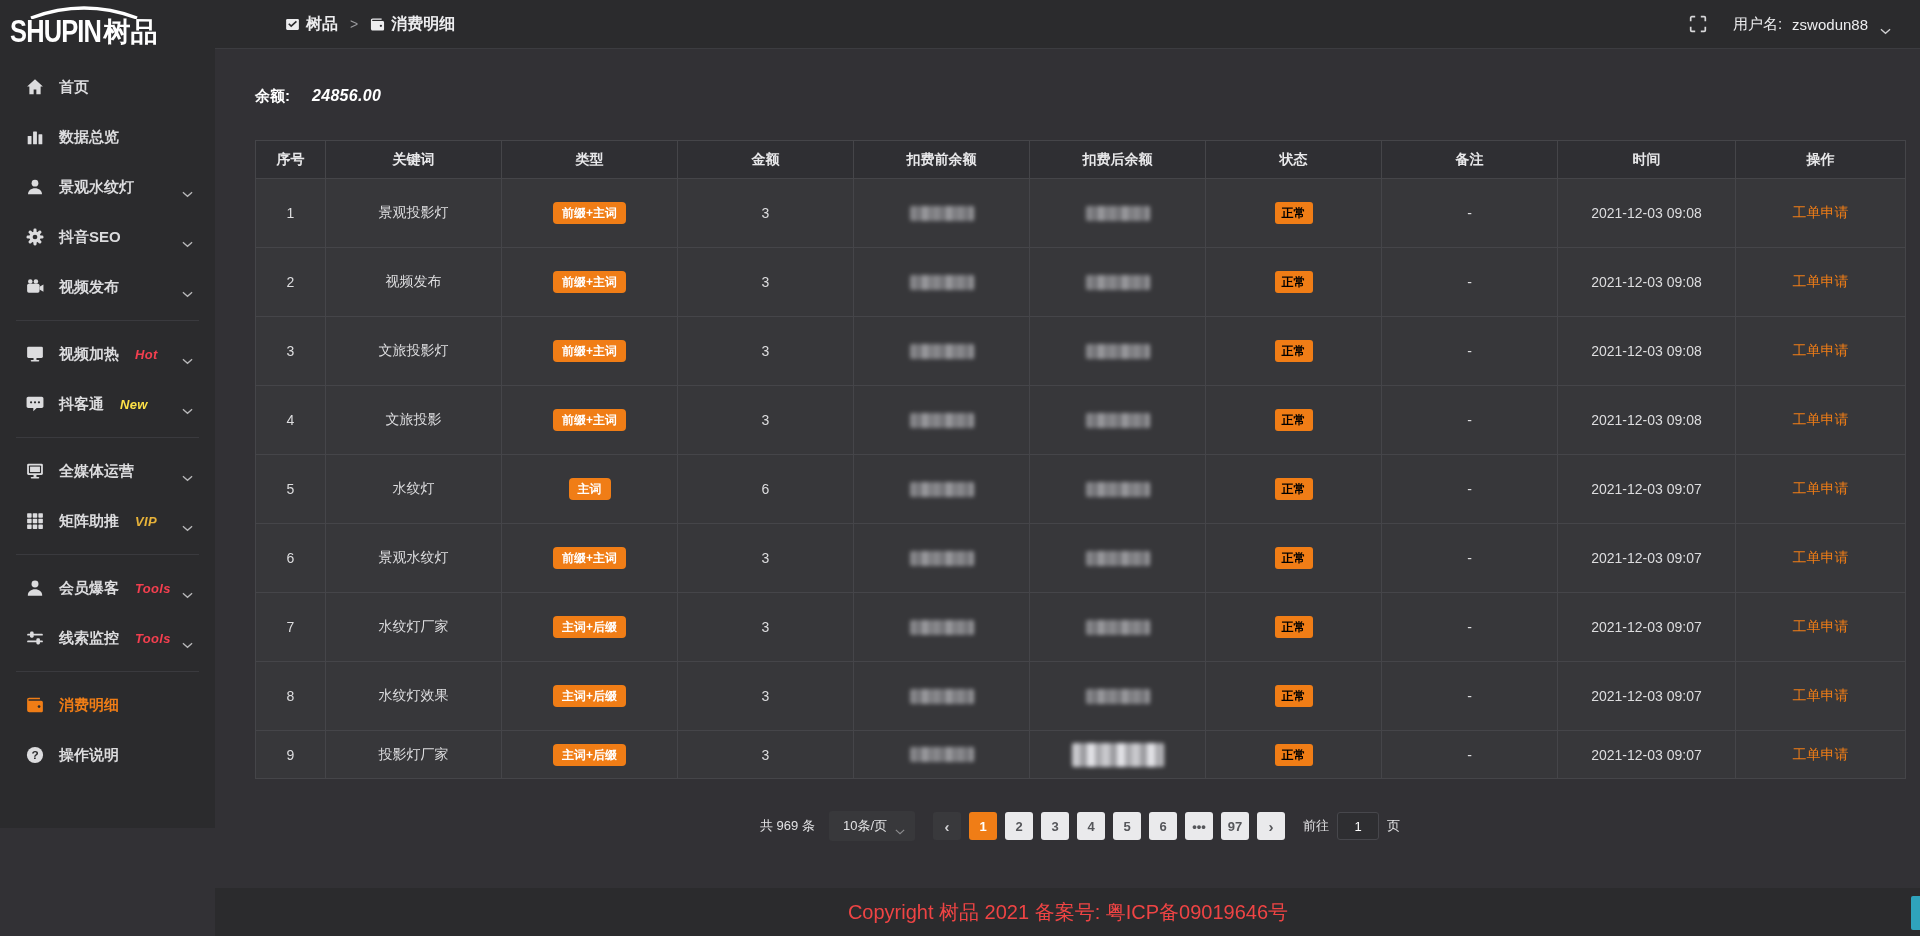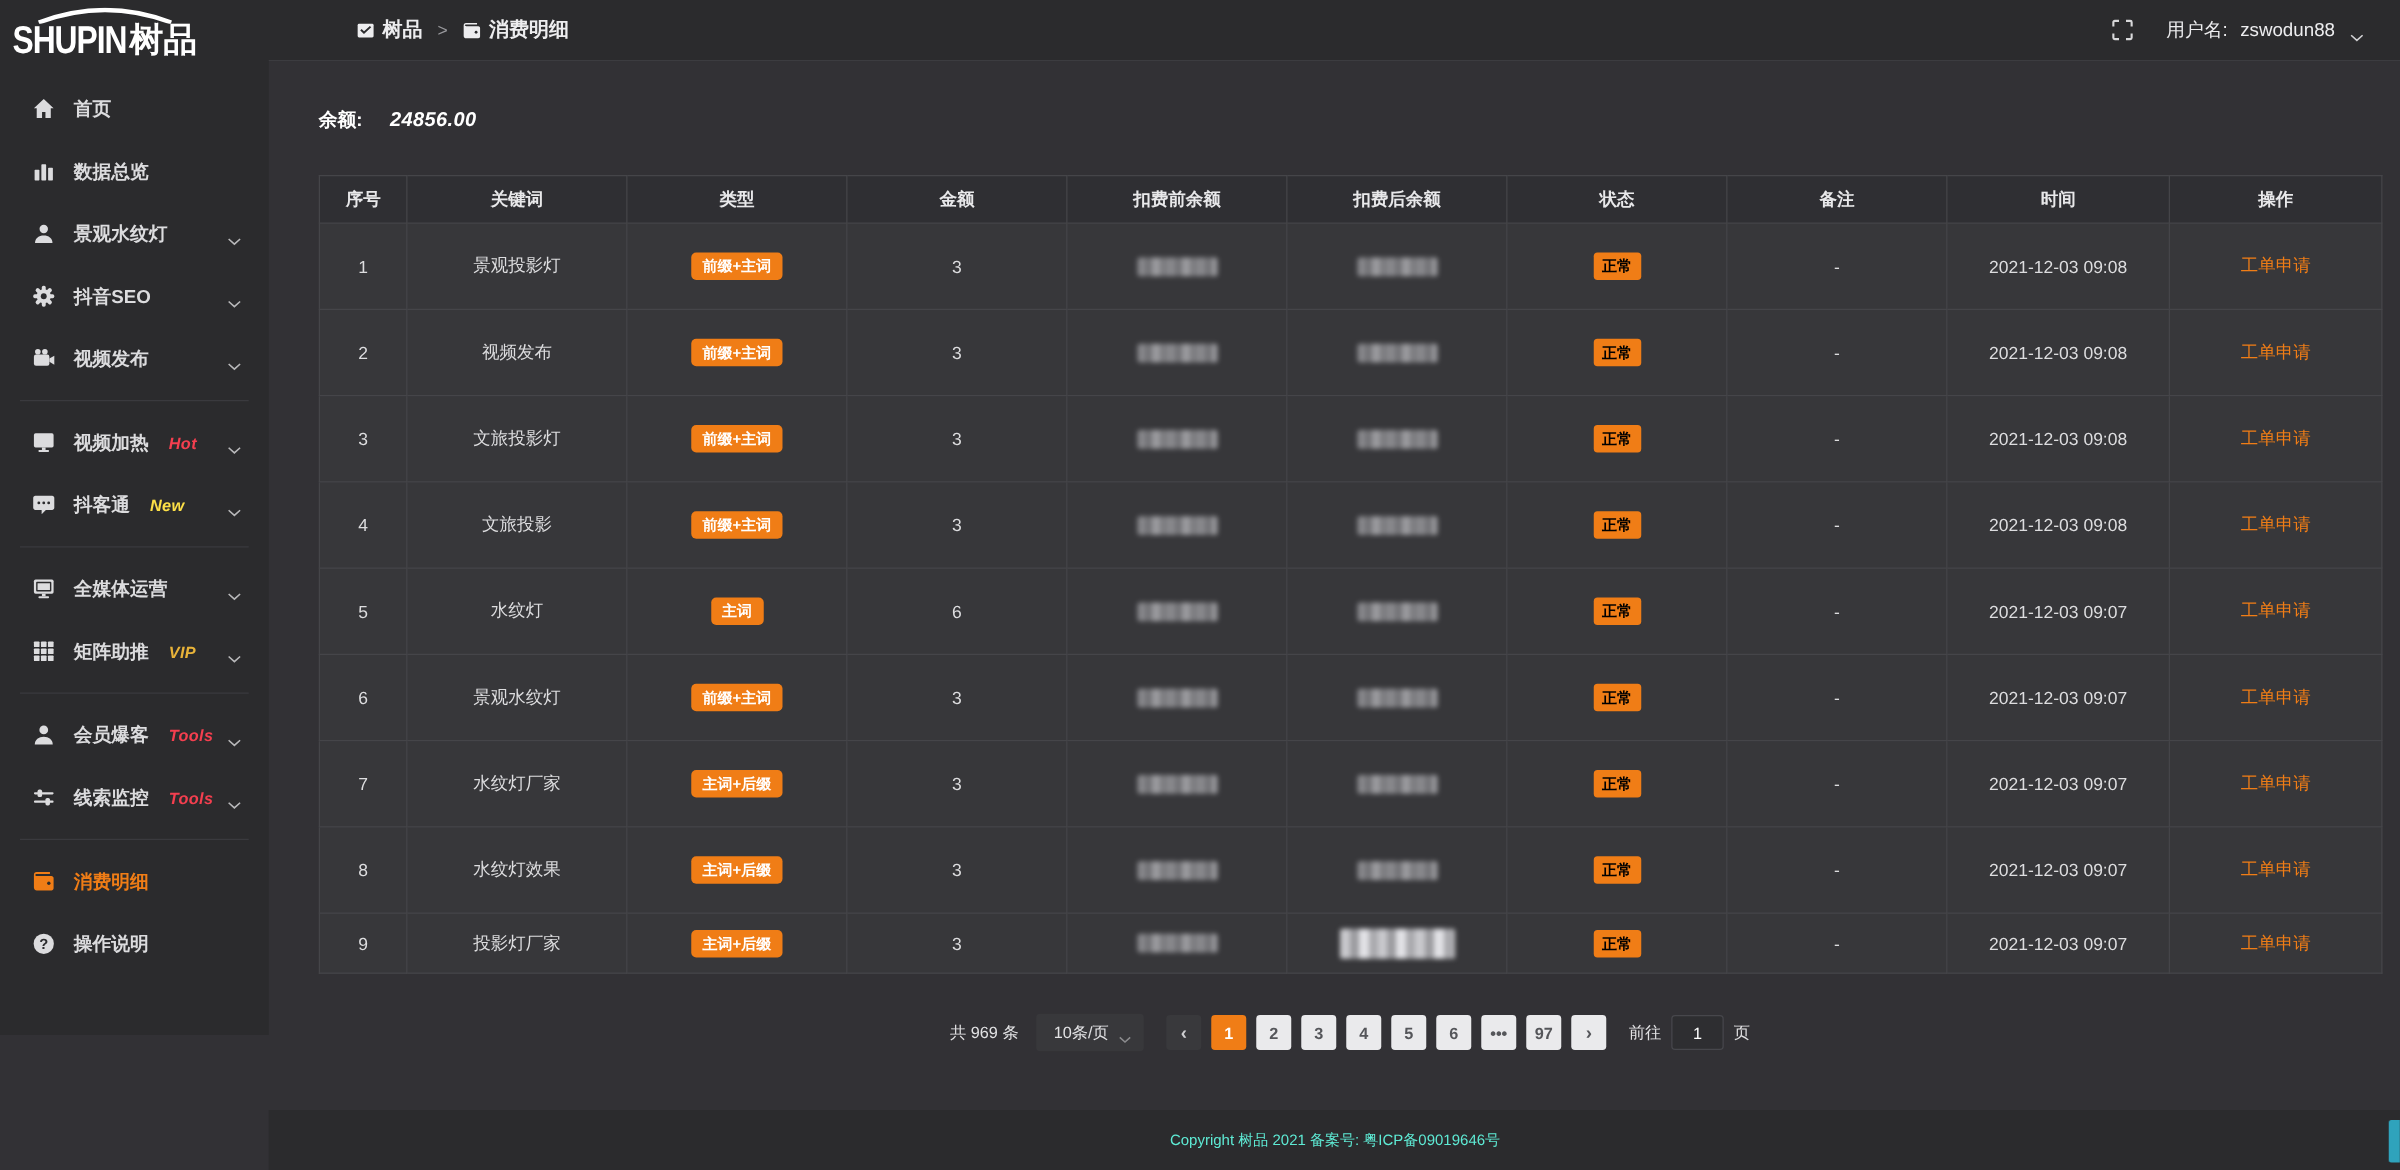--- a/index.html
+++ b/index.html
@@ -72,21 +72,21 @@
   .pg-btn { min-width:28px; height:28px; border:none; border-radius:3px; background:#EAEAEC; color:#55565A;
     font-size:13px; font-weight:700; cursor:pointer; font-family:inherit; padding:0 4px; }
   .pg-btn.active { background:#F07D16; color:#fff; }
   .pg-btn.dark { background:#39393C; color:#CFCFD2; }
   .pg-arrow { font-size:15px; line-height:1; }
   .pg-goto { margin-left:10px; display:flex; align-items:center; gap:8px; }
   .pg-input { width:42px; height:28px; background:#2E2E31; border:1px solid #47474C; border-radius:3px;
     color:#fff; text-align:center; font-size:13px; font-family:inherit; }
 
   footer { height:48px; flex:0 0 48px; background:#2B2B2D; display:flex; align-items:center;
-    justify-content:center; color:#5eead4; font-size:12px; }
+    justify-content:center; color:#ef4444; font-size:20px; }
 
   .float-widget { position:fixed; right:0; bottom:6px; width:9px; height:34px;
     background:#2FA3BC; border-radius:2px 0 0 2px; cursor:pointer; }
 </style>
 </head>
 <body>
 
 <div class="app">
 
   <aside class="sidebar">

